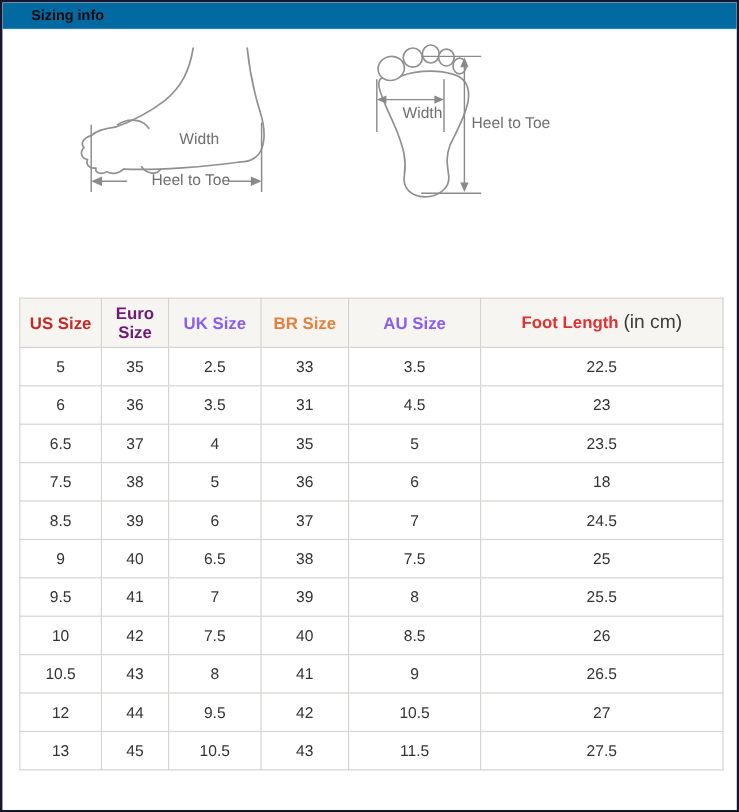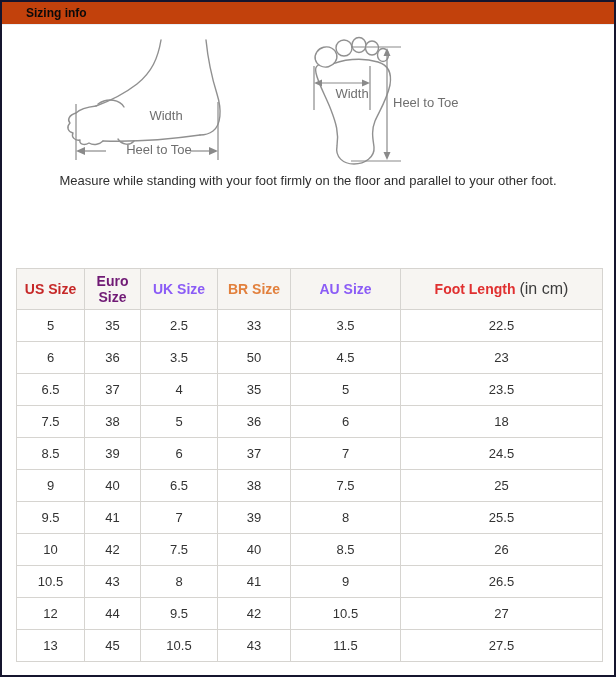--- a/index.html
+++ b/index.html
@@ -10,21 +10,21 @@
   }
   .page{
     box-sizing:border-box;
     width:616px;height:677px;
     border:2px solid #15152e;
     background:#ffffff;
     overflow:hidden;
   }
   .titlebar{
     height:22px;
-    background:#c2410c;
+    background:#0369a1;
     border-bottom:1px solid #e7f0f9;
     line-height:22px;
     padding-left:24px;
     font-size:12px;
     font-weight:bold;
     color:#0a0a0a;
   }
   .diagram-area{
     position:relative;
     height:146px;
@@ -137,21 +137,20 @@
       <polygon class="arrowhead" points="85,13 81.5,21 88.5,21"></polygon>
       <polygon class="arrowhead" points="85,125 81.5,117 88.5,117"></polygon>
     </svg>
 
     <span class="diag-label centered" style="left:154px;top:83px;">Width</span>
     <span class="diag-label centered" style="left:147px;top:117px;">Heel to Toe</span>
     <span class="diag-label centered" style="left:340px;top:61px;">Width</span>
     <span class="diag-label" style="left:391px;top:70px;">Heel to Toe</span>
   </div>
 
-  <div class="caption">Measure while standing with your foot firmly on the floor and parallel to your other foot.</div>
 
   <div class="table-wrap">
     <table class="sizes">
       <colgroup>
         <col style="width:68px">
         <col style="width:56px">
         <col style="width:77px">
         <col style="width:73px">
         <col style="width:110px">
         <col style="width:202px">
@@ -172,21 +171,21 @@
             <td>35</td>
             <td>2.5</td>
             <td>33</td>
             <td>3.5</td>
             <td>22.5</td>
           </tr>
           <tr>
             <td>6</td>
             <td>36</td>
             <td>3.5</td>
-            <td>50</td>
+            <td>31</td>
             <td>4.5</td>
             <td>23</td>
           </tr>
           <tr>
             <td>6.5</td>
             <td>37</td>
             <td>4</td>
             <td>35</td>
             <td>5</td>
             <td>23.5</td>

